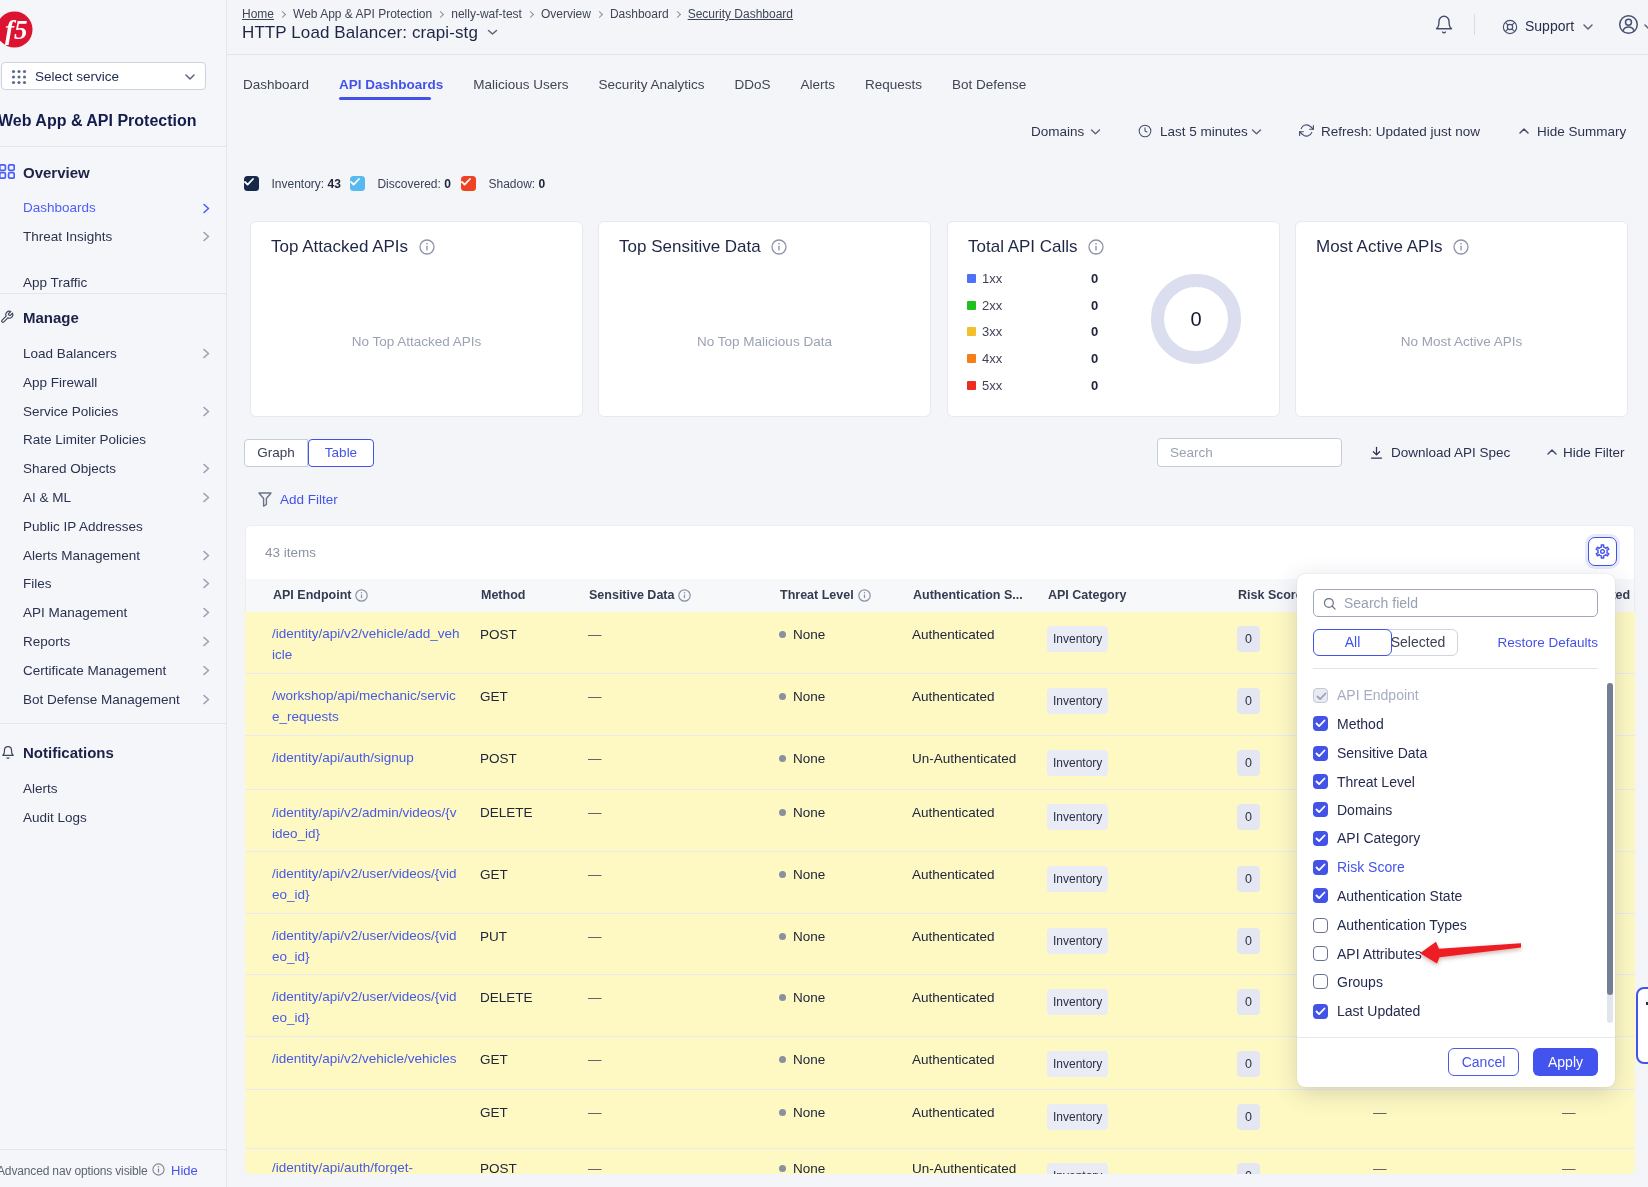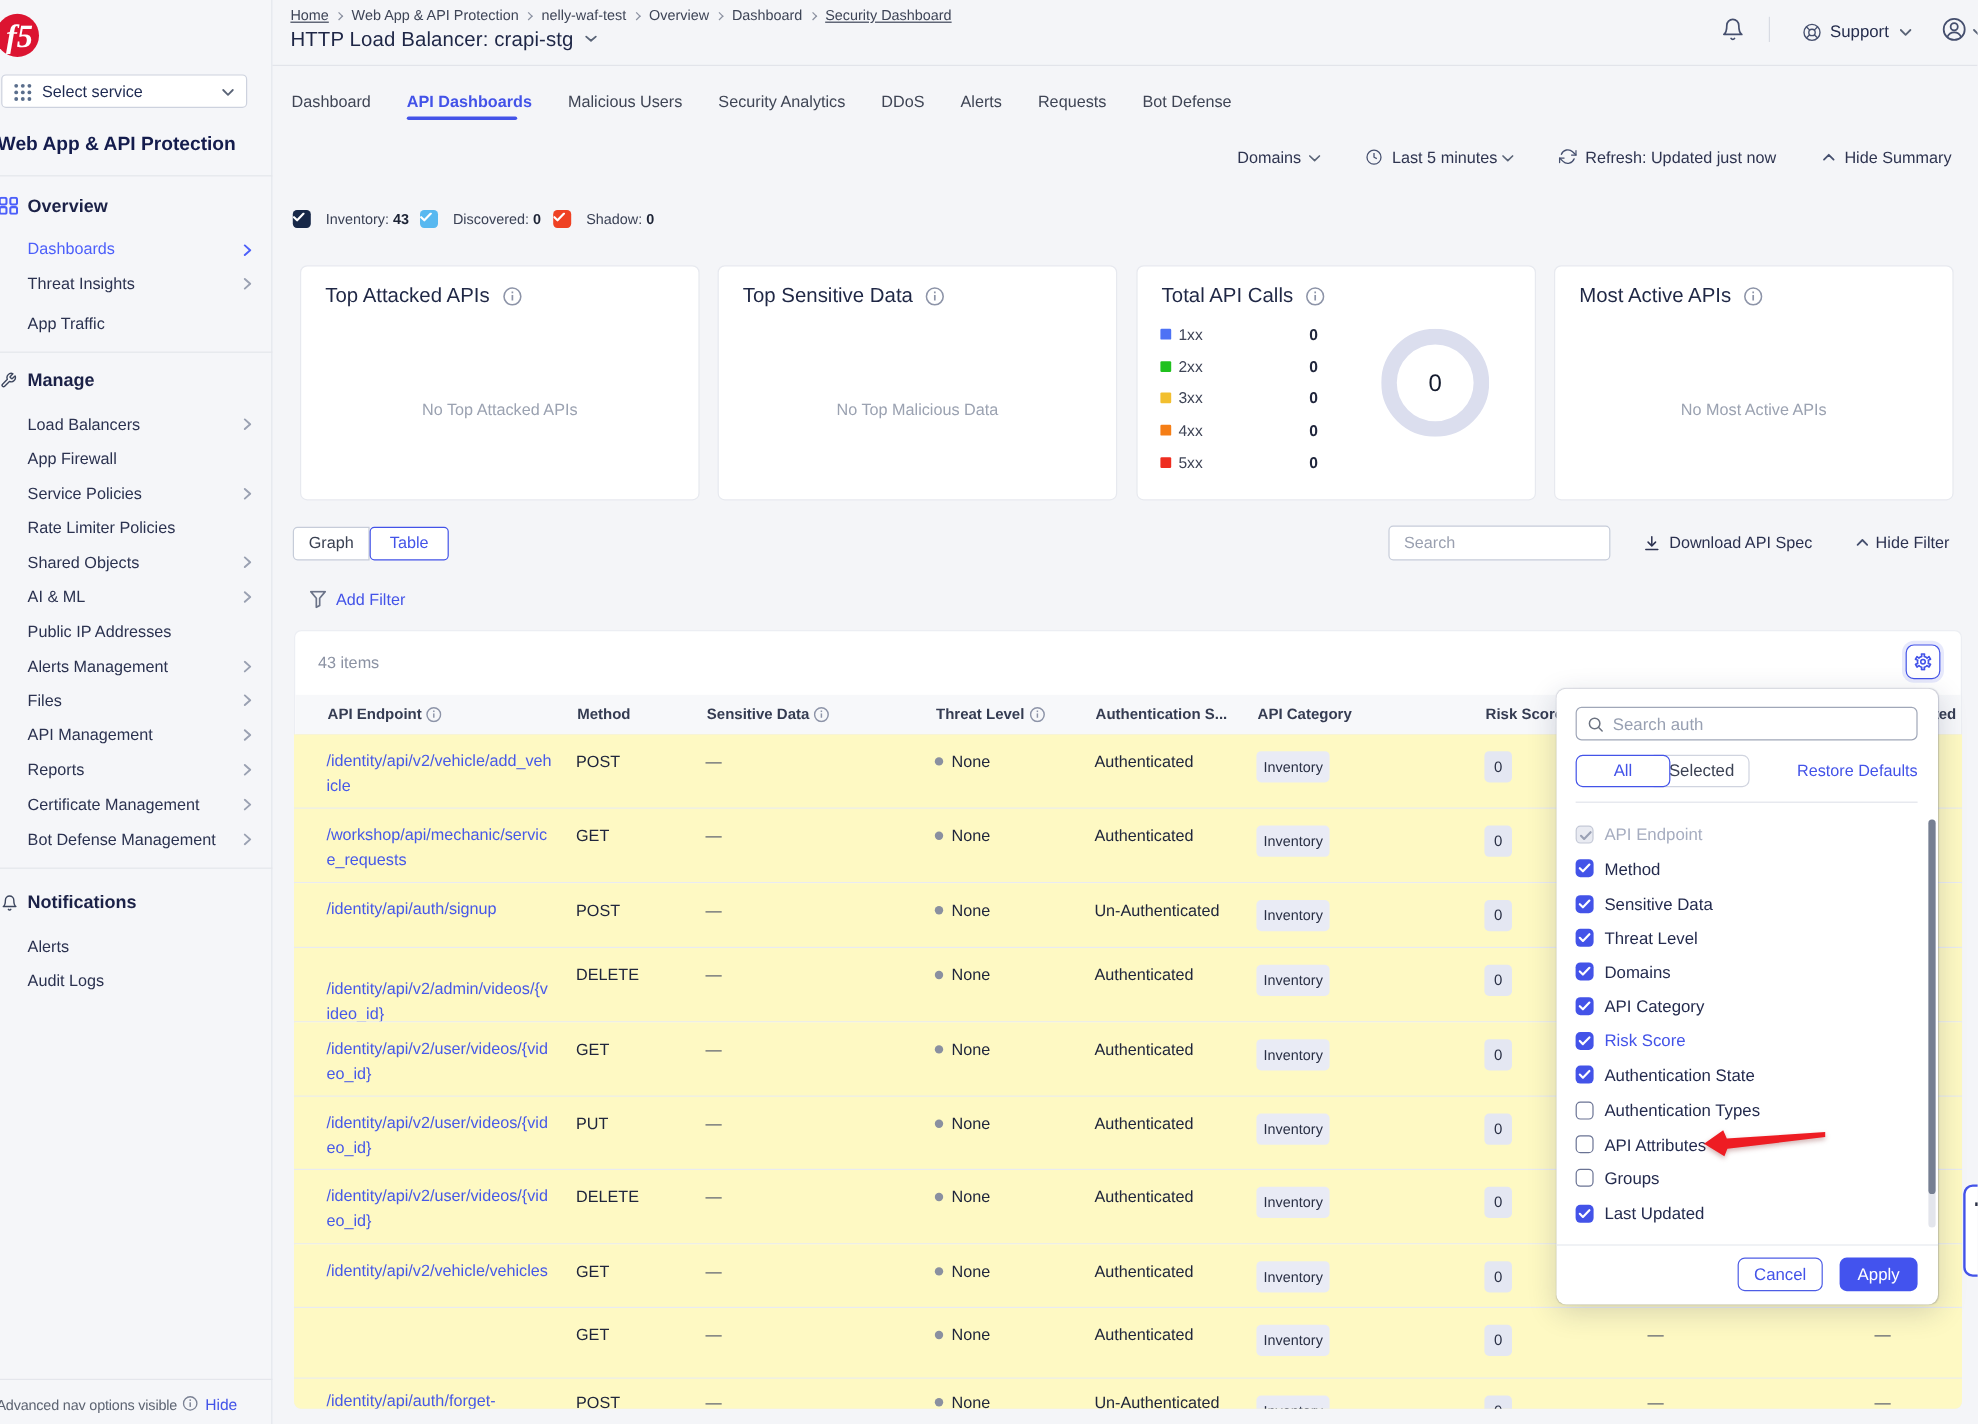--- a/index.html
+++ b/index.html
@@ -78,21 +78,21 @@
   </svg>
   <div class="navhead" style="top:164px">Overview</div>
   <div class="navitem" style="top:200px;color:#4c5ffa">Dashboards</div>
   <svg class="chev" style="left:202px;top:203px" width="9" height="11" viewBox="0 0 9 11">
       <path d="M2 1.5l4.5 4L2 9.5" fill="none" stroke="#4c5ffa" stroke-width="1.6" stroke-linecap="round" stroke-linejoin="round"></path>
     </svg>
   <div class="navitem" style="top:229px">Threat Insights</div>
   <svg class="chev" style="left:202px;top:231px" width="9" height="11" viewBox="0 0 9 11">
       <path d="M2 1.5l4.5 4L2 9.5" fill="none" stroke="#9aa1b2" stroke-width="1.6" stroke-linecap="round" stroke-linejoin="round"></path>
     </svg>
-  <div class="navitem" style="top:262px">App Traffic</div>
+  <div class="navitem" style="top:275px">App Traffic</div>
   <div class="sdiv" style="top:293px"></div>
 
   <svg class="abs" style="left:0px;top:310px" width="14" height="14" viewBox="0 0 24 24">
       <path d="M14.7 6.3a1 1 0 0 0 0 1.4l1.6 1.6a1 1 0 0 0 1.4 0l3.77-3.77a6 6 0 0 1-7.94 7.94l-6.91 6.91a2.12 2.12 0 0 1-3-3l6.91-6.91a6 6 0 0 1 7.94-7.94l-3.76 3.76z" fill="none" stroke="#3c465e" stroke-width="2" stroke-linecap="round" stroke-linejoin="round"></path>
     </svg>
   <div class="navhead" style="top:309px">Manage</div>
   <div class="navitem" style="top:346px">Load Balancers</div>
   <svg class="chev" style="left:202px;top:348px" width="9" height="11" viewBox="0 0 9 11">
       <path d="M2 1.5l4.5 4L2 9.5" fill="none" stroke="#9aa1b2" stroke-width="1.6" stroke-linecap="round" stroke-linejoin="round"></path>
     </svg>
@@ -367,21 +367,21 @@
     <div class="cell" style="left:235px;top:15px">POST</div>
     <div class="cell dash" style="left:343px;top:15px">—</div>
     <div class="cell" style="left:534px;top:15px"><span class="dot"></span>None</div>
     <div class="cell" style="left:667px;top:15px">Un-Authenticated</div>
     <div class="cell" style="left:802px;top:2px"><span class="pill" style="position:relative;top:12px">Inventory</span></div>
     <div class="cell" style="left:992px;top:2px"><span class="chip" style="position:relative;top:12px">0</span></div>
     <div class="cell dash" style="left:1128px;top:15px">—</div>
     <div class="cell dash" style="left:1317px;top:15px">—</div>
   </div>
   <div class="row" style="left:0;top:265px;width:1390px;height:62px">
-    <div class="cell link" style="left:27px;top:15px;width:180px;white-space:normal;line-height:20.5px;padding-top:9px">/identity/api/v2/admin/videos/{v<br>ideo_id}</div>
+    <div class="cell link" style="left:27px;top:4px;width:180px;white-space:normal;line-height:20.5px;padding-top:9px">/identity/api/v2/admin/videos/{v<br>ideo_id}</div>
     <div class="cell" style="left:235px;top:15px">DELETE</div>
     <div class="cell dash" style="left:343px;top:15px">—</div>
     <div class="cell" style="left:534px;top:15px"><span class="dot"></span>None</div>
     <div class="cell" style="left:667px;top:15px">Authenticated</div>
     <div class="cell" style="left:802px;top:2px"><span class="pill" style="position:relative;top:12px">Inventory</span></div>
     <div class="cell" style="left:992px;top:2px"><span class="chip" style="position:relative;top:12px">0</span></div>
     <div class="cell dash" style="left:1128px;top:15px">—</div>
     <div class="cell dash" style="left:1317px;top:15px">—</div>
   </div>
   <div class="row" style="left:0;top:327px;width:1390px;height:62px">
@@ -458,21 +458,21 @@
 </div>
 
 <div class="abs" style="left:1297px;top:574px;width:318px;height:513px;background:#fff;border-radius:8px;box-shadow:0 6px 24px rgba(30,40,80,0.18),0 0 1px rgba(30,40,80,0.2);z-index:5">
   <div class="abs" style="left:16px;top:15px;width:285px;height:28px;border:1px solid #a0a7b8;border-radius:5px;background:#fff">
     <svg class="abs" style="left:8px;top:6px" width="15" height="15" viewBox="0 0 24 24">
         <g fill="none" stroke="#6b7280" stroke-width="2">
           <circle cx="11" cy="11" r="7"></circle>
           <path d="M21 21l-5-5" stroke-linecap="round"></path>
         </g>
       </svg>
-    <div class="abs" style="left:30px;top:5px;font-size:14px;color:#98a0b2">Search auth</div>
+    <div class="abs" style="left:30px;top:5px;font-size:14px;color:#98a0b2">Search field</div>
   </div>
   <div class="abs" style="left:16px;top:55px;width:79px;height:27px;border:1.5px solid #4353e8;border-radius:6px;color:#4353e8;font-size:14px;text-align:center;line-height:24px;z-index:2;background:#fff">All</div>
   <div class="abs" style="left:81px;top:55px;width:80px;height:27px;border:1px solid #d0d4df;border-radius:0 6px 6px 0;color:#3c4254;font-size:14px;text-align:center;line-height:25px;background:#fff">Selected</div>
   <div class="abs" style="left:186px;top:61px;width:115px;text-align:right;font-size:13.5px;color:#4353e8">Restore Defaults</div>
   <div class="abs" style="left:16px;top:94px;width:285px;height:1px;background:#e2e4eb"></div>
   <div class="pck" style="left:16px;top:114px;background:#e9ebf2;border:1px solid #c3c8d6">
       <svg width="11" height="9" viewBox="0 0 11 9" style="position:absolute;left:2px;top:3px">
         <path d="M1.5 4.5l2.6 2.6L9.5 1.5" fill="none" stroke="#9aa1b5" stroke-width="1.8" stroke-linecap="round" stroke-linejoin="round"></path>
       </svg>
     </div>

